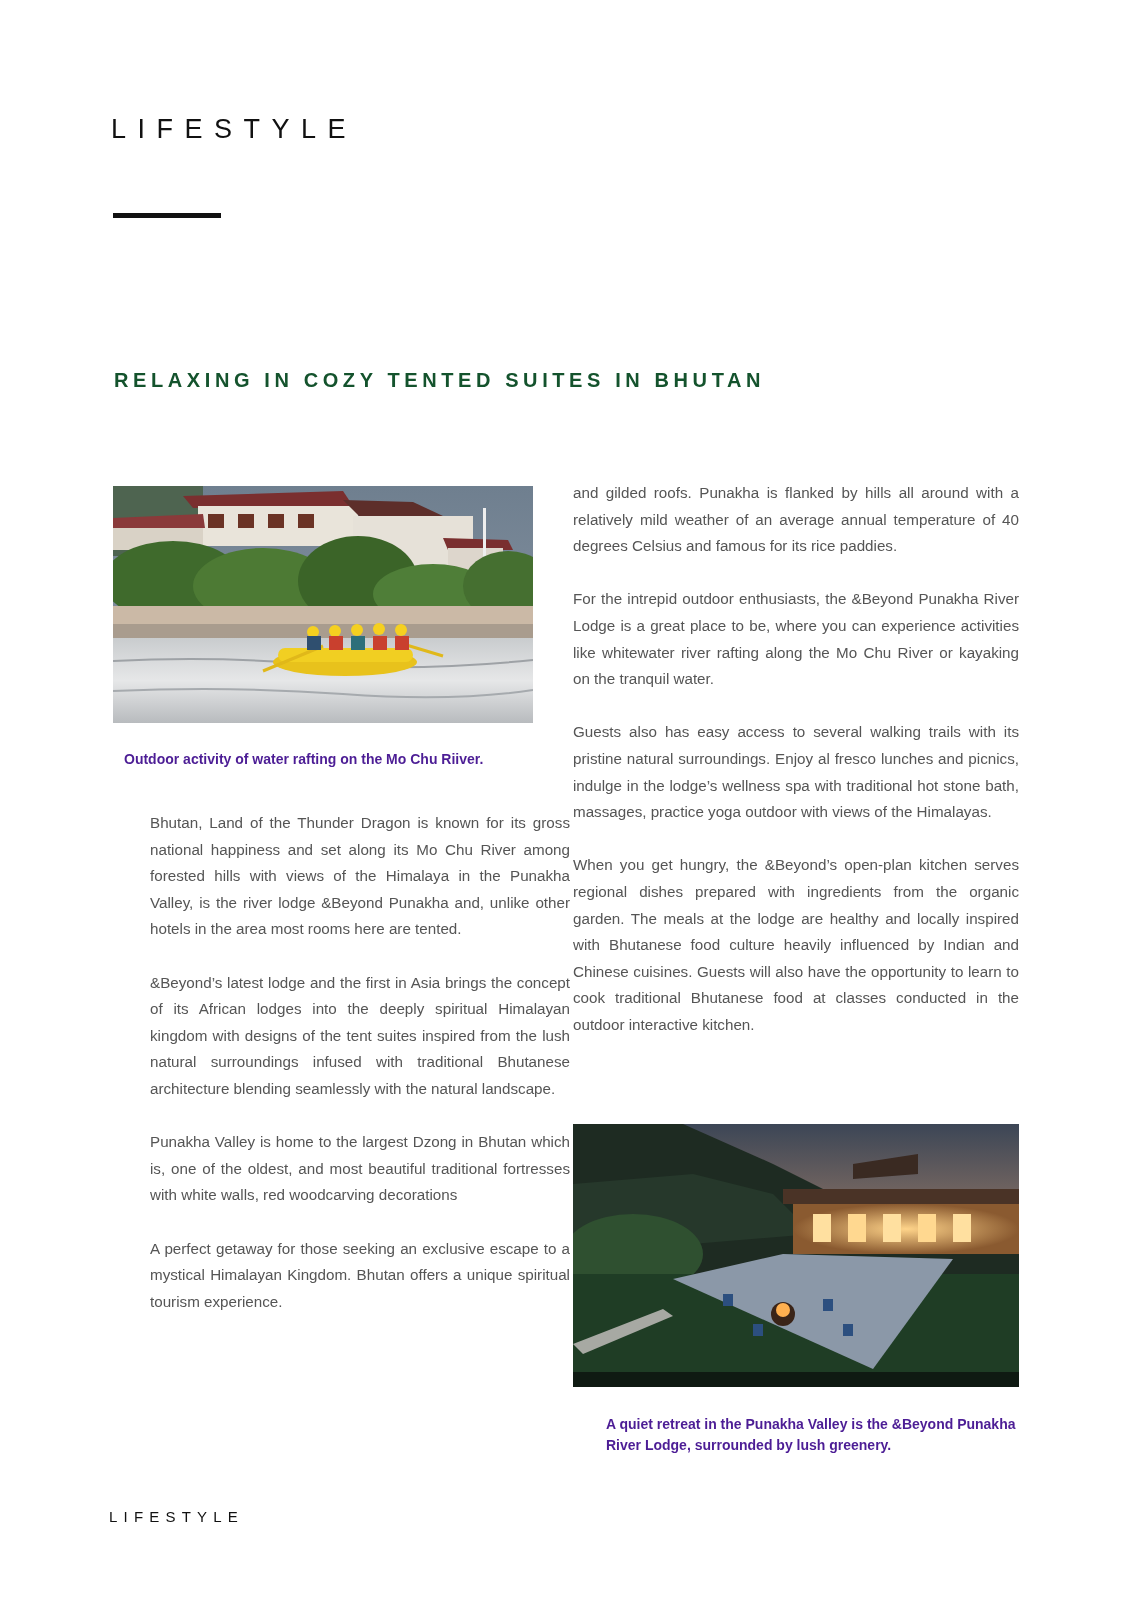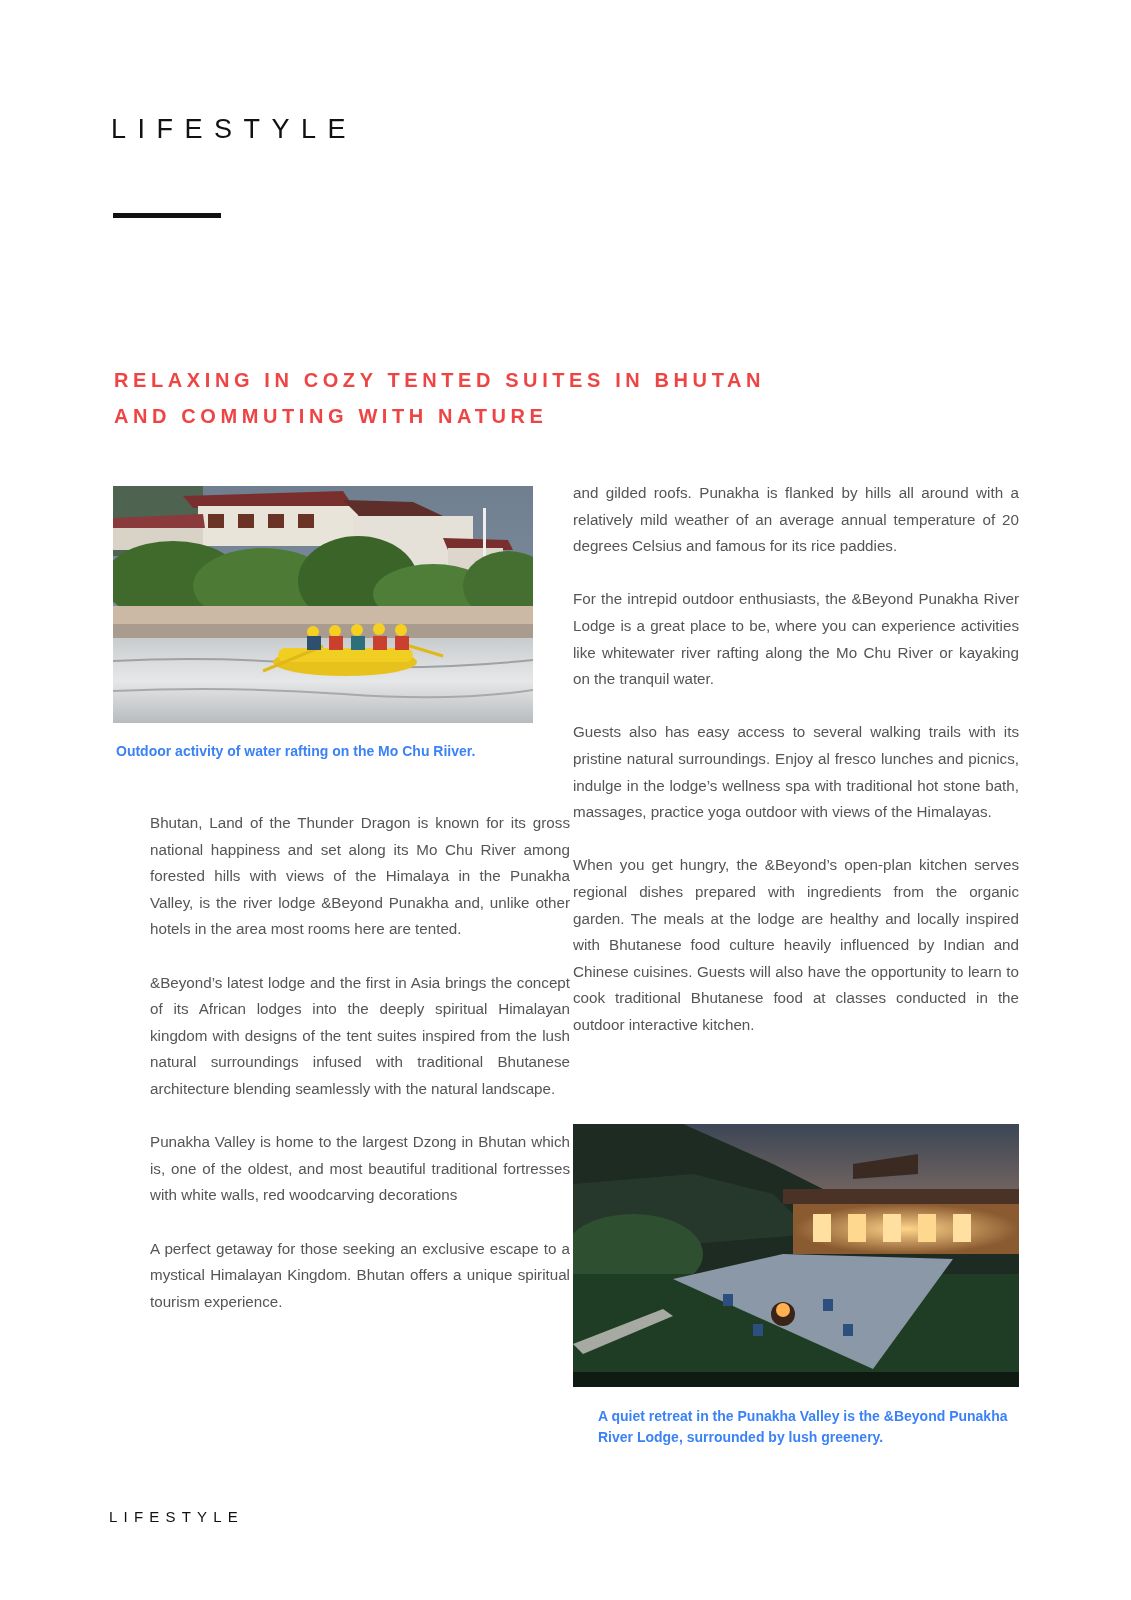--- a/index.html
+++ b/index.html
@@ -2,45 +2,44 @@
 <html><head>
 <meta charset="utf-8">
 <style>
   html, body { margin:0; padding:0; background:#ffffff; }
   body { width:1131px; height:1600px; position:relative; overflow:hidden;
          font-family:"Liberation Sans", sans-serif; color:#4a4a4a; }
   .section-title { position:absolute; left:111px; top:114px; margin:0;
          font-size:27px; font-weight:400; letter-spacing:11.5px; color:#111; }
   .title-rule { position:absolute; left:113px; top:213px; width:108px; height:5px; background:#111; }
   .headline { position:absolute; left:114px; top:362px; margin:0; width:700px;
-         font-size:20px; font-weight:700; letter-spacing:4.6px; line-height:36px; color:#ef4444; }
+         font-size:20px; font-weight:700; letter-spacing:4.6px; line-height:36px; color:#14532d; }
   .photo { position:absolute; overflow:hidden; }
   .photo svg { display:block; width:100%; height:100%; }
   .photo-rafting { left:113px; top:486px; width:420px; height:237px; }
   .photo-lodge { left:573px; top:1124px; width:446px; height:263px; }
-  .caption { position:absolute; margin:0; font-size:14px; font-weight:700; color:#3b82f6; line-height:21px; }
+  .caption { position:absolute; margin:8px; font-size:14px; font-weight:700; color:#4c1d95; line-height:21px; }
   .caption-left { left:116px; top:741px; width:430px; }
   .caption-right { left:598px; top:1406px; width:440px; }
   .col { position:absolute; font-size:15.2px; line-height:26.6px; color:#555; }
   .col p { margin:0 0 26.6px 0; text-align:justify; text-align-last:left; }
   .col-left { left:113px; top:810px; width:420px;margin-left:37px; }
   .col-right { left:573px; top:480px; width:446px; }
   .col-left p.tight { margin-bottom:0; }
   .footer { position:absolute; left:109px; top:1508px; margin:0; font-size:15px;
          letter-spacing:6.2px; color:#111; font-weight:400; }
 </style>
 </head>
 <body>
 
 <h1 class="section-title">LIFESTYLE</h1>
 <div class="title-rule"></div>
 
 <h2 class="headline">
   <span>RELAXING IN COZY TENTED SUITES IN BHUTAN</span><br>
-  <span>AND COMMUTING WITH NATURE</span>
 </h2>
 
 <div class="photo photo-rafting">
   <svg viewBox="0 0 420 237" preserveAspectRatio="none">
     <defs>
       <linearGradient id="sky1" x1="0" y1="0" x2="0" y2="1">
         <stop offset="0" stop-color="#6f7f8f"></stop>
           <stop offset="1" stop-color="#8a97a6"></stop>
       </linearGradient>
       <linearGradient id="water1" x1="0" y1="0" x2="0" y2="1">
@@ -97,21 +96,21 @@
 <p class="caption caption-left">Outdoor activity of water rafting on the Mo Chu Riiver.</p>
 
 <div class="col col-left">
   <p>Bhutan, Land of the Thunder Dragon is known for its gross national happiness and set along its Mo Chu River among forested hills with views of the Himalaya in the Punakha Valley, is the river lodge &amp;Beyond Punakha and, unlike other hotels in the area most rooms here are tented.</p>
   <p>&amp;Beyond’s latest lodge and the first in Asia brings the concept of its African lodges into the deeply spiritual Himalayan kingdom with designs of the tent suites inspired from the lush natural surroundings infused with traditional Bhutanese architecture blending seamlessly with the natural landscape.</p>
   <p>Punakha Valley is home to the largest Dzong in Bhutan which is, one of the oldest, and most beautiful traditional fortresses with white walls, red woodcarving decorations</p>
   <p>A perfect getaway for those seeking an exclusive escape to a mystical Himalayan Kingdom. Bhutan offers a unique spiritual tourism experience.</p>
 </div>
 
 <div class="col col-right">
-  <p>and gilded roofs. Punakha is flanked by hills all around with a relatively mild weather of an average annual temperature of 20 degrees Celsius and famous for its rice paddies.</p>
+  <p>and gilded roofs. Punakha is flanked by hills all around with a relatively mild weather of an average annual temperature of 40 degrees Celsius and famous for its rice paddies.</p>
   <p>For the intrepid outdoor enthusiasts, the &amp;Beyond Punakha River Lodge is a great place to be, where you can experience activities like whitewater river rafting along the Mo Chu River or kayaking on the tranquil water.</p>
   <p>Guests also has easy access to several walking trails with its pristine natural surroundings.  Enjoy al fresco lunches and picnics, indulge in the lodge’s wellness spa with traditional hot stone bath, massages, practice yoga outdoor with views of the Himalayas.</p>
   <p>When you get hungry, the &amp;Beyond’s open-plan kitchen serves regional dishes prepared with ingredients from the organic garden. The meals at the lodge are healthy and locally inspired with Bhutanese food culture heavily influenced by Indian and Chinese cuisines. Guests will also have the opportunity to learn to cook traditional Bhutanese food at classes conducted in the outdoor interactive kitchen.</p>
 </div>
 
 <div class="photo photo-lodge">
   <svg viewBox="0 0 446 263" preserveAspectRatio="none">
     <defs>
       <linearGradient id="sky2" x1="0" y1="0" x2="0" y2="1">
         <stop offset="0" stop-color="#3c4656"></stop>

